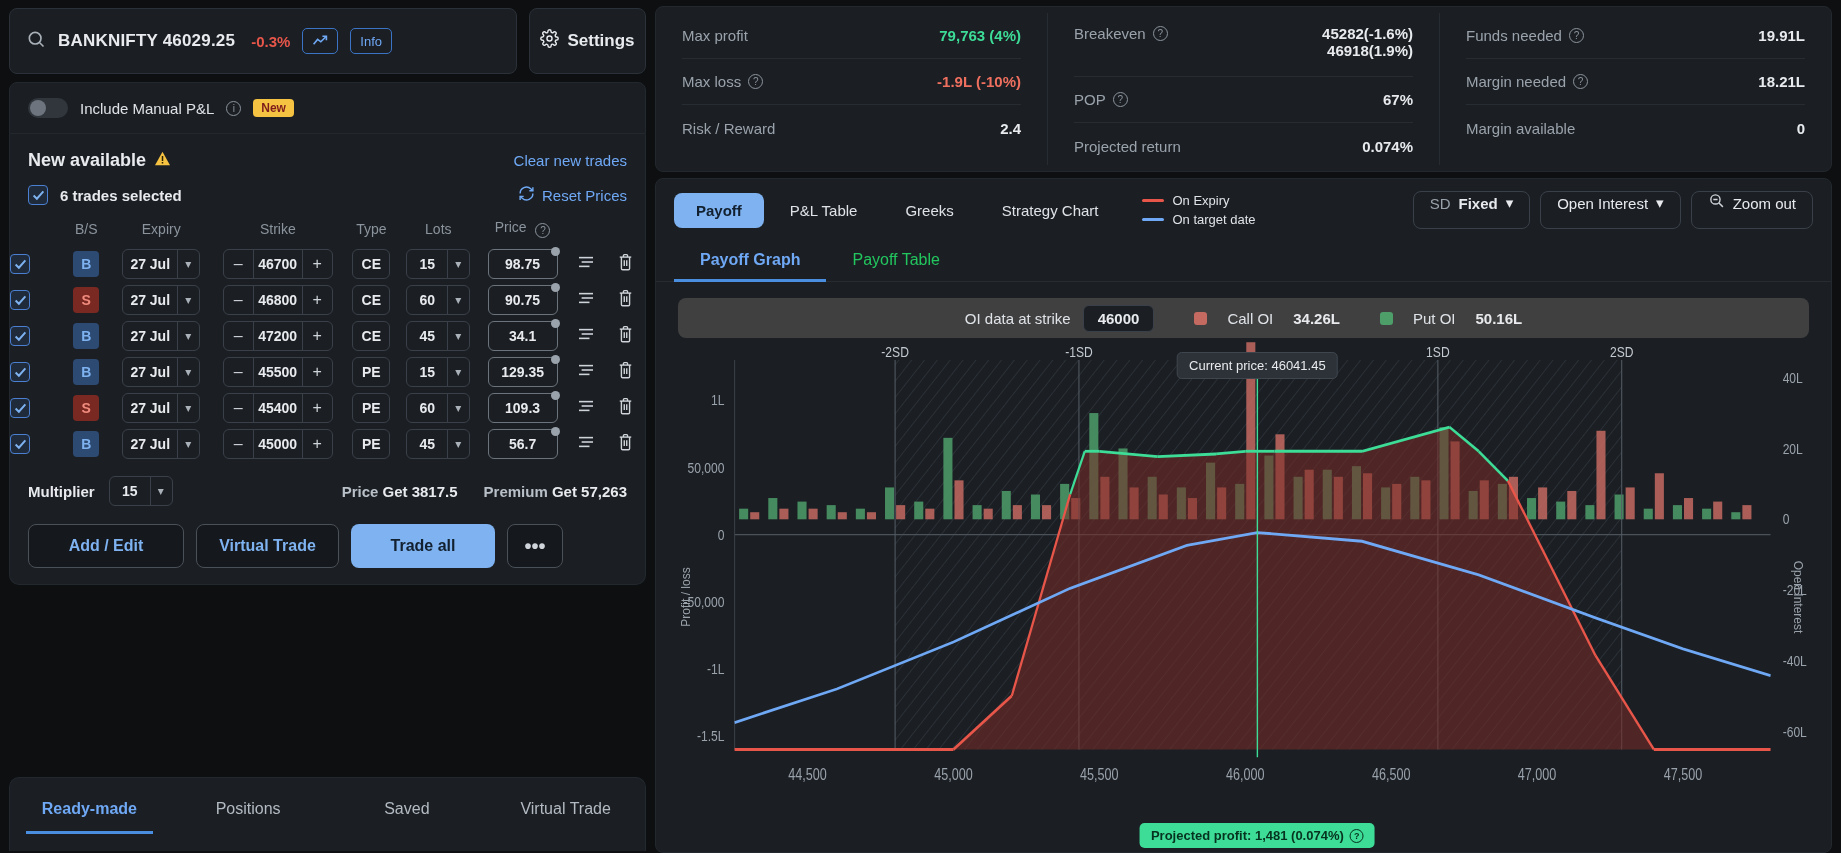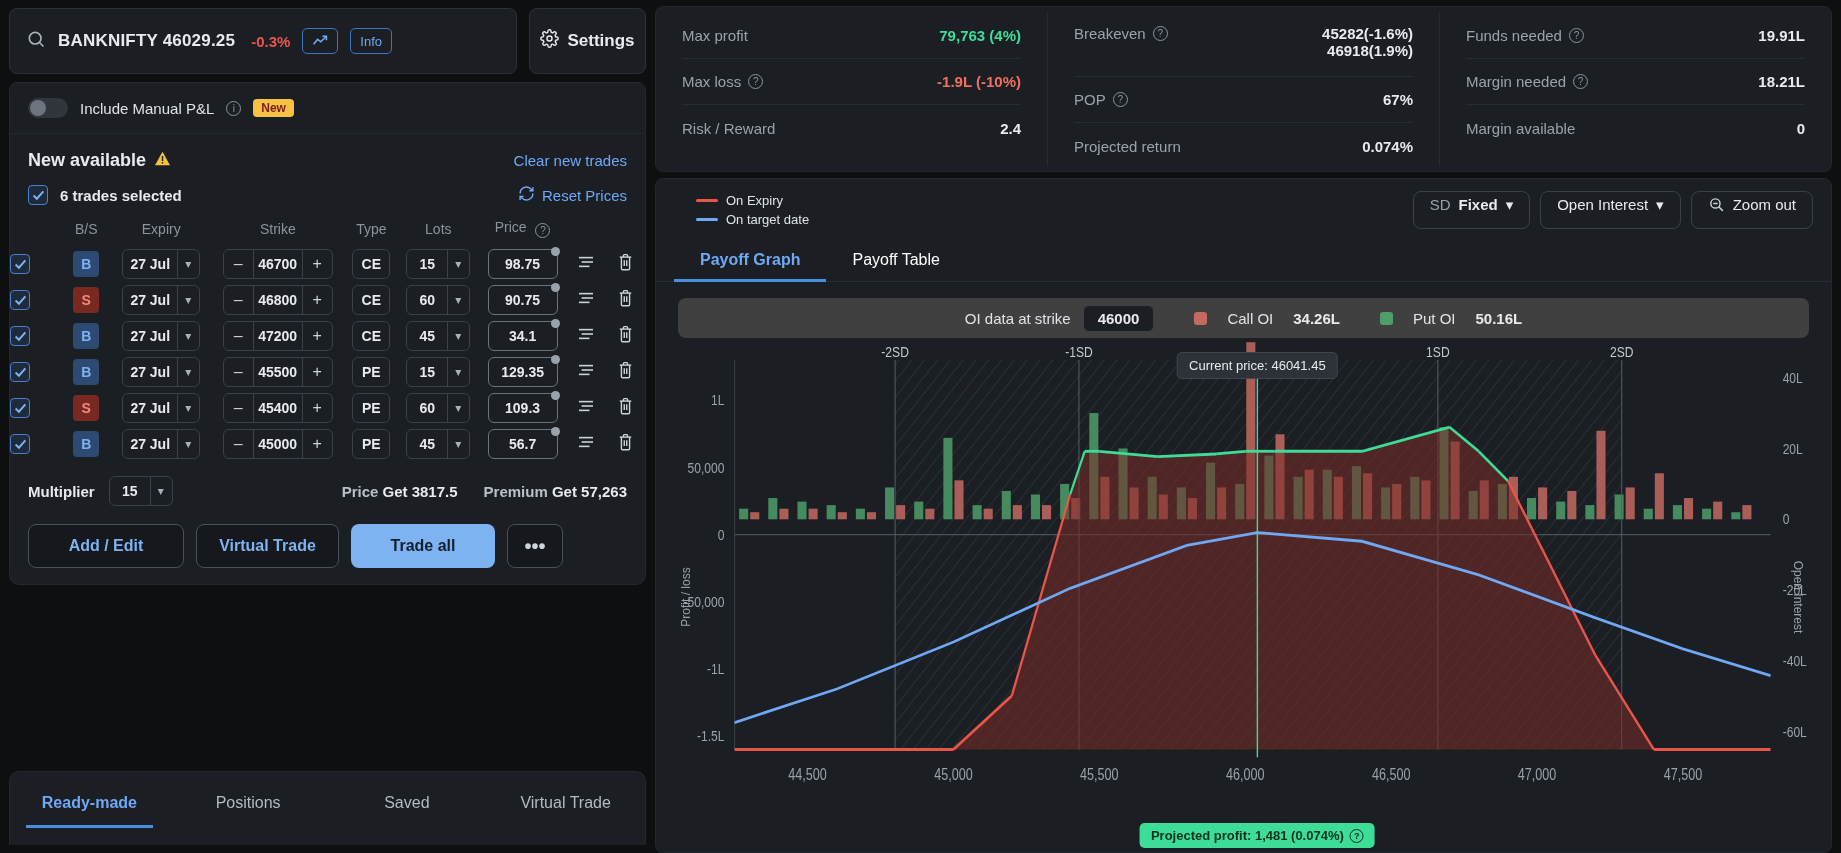--- a/index.html
+++ b/index.html
@@ -127,21 +127,21 @@
   .btn-row { display: flex; gap: 12px; padding: 18px 18px 0 18px; }
   .btn {
     height: 44px; border-radius: 8px; display:flex;align-items:center;justify-content:center;
     font-size: 16px; font-weight: bold; cursor:pointer;
   }
   .btn-outline { border: 1px solid #4a5058; color: #7eb2f0; background: #15181c; }
   .btn-primary { background: #7eb2f0; color: #12202f; }
   .b1 { width: 156px; } .b2 { width: 143px; } .b3 { width: 144px; } .b4 { width: 56px; font-size:20px;color:#cfd4da;}
 
   .bottom-tabs {
-    position: absolute; left: 9px; bottom: 8px; width: 637px; height: 74px;
+    position: absolute; left: 9px; bottom: 2px; width: 637px; height: 74px;
     background: #1b1f24; border: 1px solid #23282e; border-bottom:none;
     border-radius: 10px 10px 0 0; display: flex; align-items: flex-start;
   }
   .btab {
     flex: 1; text-align: center; font-size: 16px; color: #b3bac2; padding-top: 22px;
     position: relative; height: 74px;
   }
   .btab.active { color: #6fa8f5; font-weight: bold; }
   .btab.active::after {
     content:''; position:absolute; left:16px; right:16px; bottom:18px; height:3px; background:#4a8ee0;
@@ -181,27 +181,27 @@
   .seg-tab {
     padding: 9px 22px; border-radius: 8px; font-size: 15px; color: #dfe3e8; white-space: nowrap;
   }
   .seg-tab.active { background: #7eb2f0; color: #12202f; font-weight: bold; }
   .legend { margin-left: 22px; font-size: 13px; display:flex; flex-direction: column; gap: 4px; }
   .lg { display: flex; align-items: center; gap: 8px; color: #dfe3e8; }
   .lg .ln { width: 22px; height: 3px; border-radius: 2px; }
   .top-right-ctl { margin-left: auto; display: flex; gap: 10px; align-items: center; }
   .pill {
     border: 1px solid #3a4049; border-radius: 8px; height: 38px; display: flex;
-    align-items: flex-start; gap: 8px; padding: 4px 16px; font-size: 15px; color: #e8eaed;
+    align-items: flex-end; gap: 8px; padding: 16px 16px; font-size: 15px; color: #e8eaed;
   }
   .pill .muted { color: #9aa2ab; }
   .pill b { font-weight: bold; }
 
   .sub-tabs { display: flex; gap: 0; padding: 0 18px; border-bottom: 1px solid #272c32; margin-top: 10px; }
-  .sub-tab { padding: 12px 26px 12px 26px; font-size: 16px; color: #ffffff; position: relative; }
+  .sub-tab { padding: 12px 26px 12px 26px; font-size: 16px; color: #22c55e; position: relative; }
   .sub-tab.active { color: #6fa8f5; font-weight: bold; }
   .sub-tab.active::after { content:''; position:absolute; left:0; right:0; bottom:-1px; height:3px; background:#4a8ee0; }
 
   .oi-bar {
     margin: 16px 22px 0 22px; background: #404040; border-radius: 8px; height: 40px;
     display: flex; align-items: center; justify-content: center; gap: 40px; font-size: 15px;
   }
   .oi-strike {
     background: #1b1f24; border: 1px solid #3a4049; border-radius: 6px;
     padding: 4px 14px; font-weight: bold; font-size: 15px;
@@ -708,20 +708,26 @@
       <span class="mk">
               <span>Margin available</span>
             </span>
       <span class="mv plain"><span>0</span></span>
     </div>
         </div>
     </div>
 
     <div class="chart-card">
       <div class="chart-top">
+        <div class="seg-tabs" id="seg-tabs">
+            <div class="seg-tab active">Payoff</div>
+            <div class="seg-tab ">P&amp;L Table</div>
+            <div class="seg-tab ">Greeks</div>
+            <div class="seg-tab ">Strategy Chart</div>
+          </div>
         <div class="legend" id="legend">
             <div class="lg">
               <span class="ln" style="background:#e8564a"></span>
               <span>On Expiry</span>
             </div>
             <div class="lg">
               <span class="ln" style="background:#6fa8f5"></span>
               <span>On target date</span>
             </div>
           </div>

